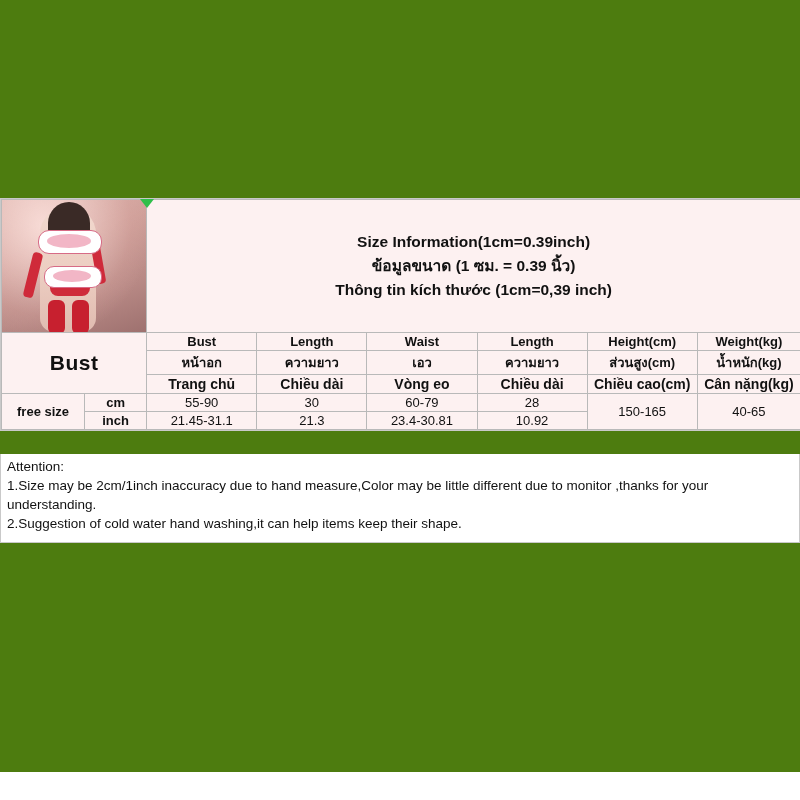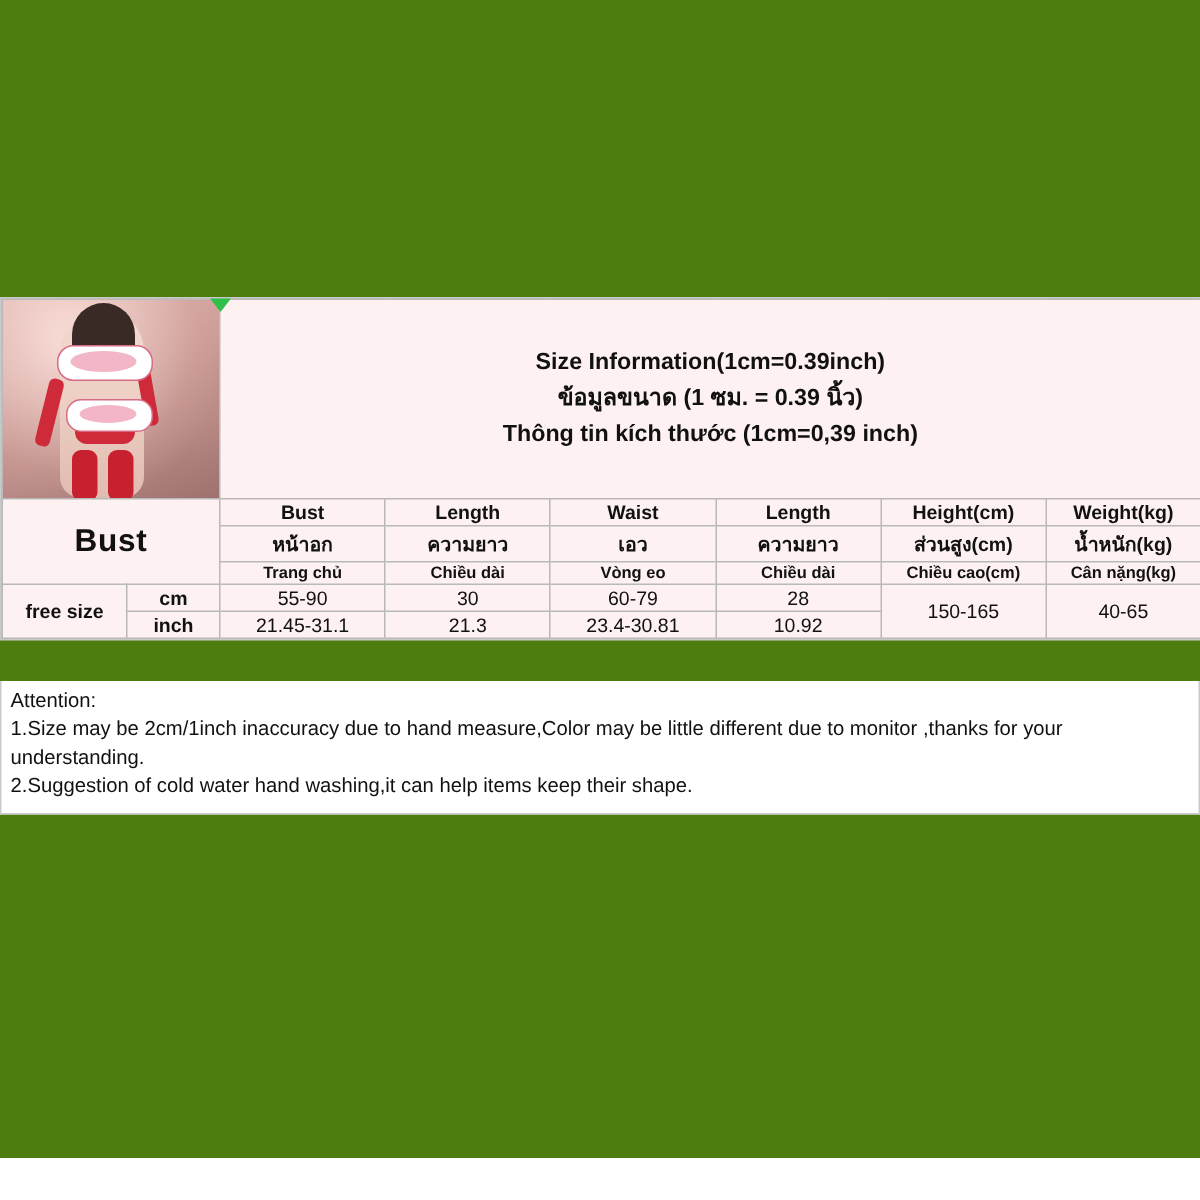--- a/index.html
+++ b/index.html
@@ -183,21 +183,21 @@
   .hdr {
     font-weight: bold;
     font-size: 13px;
   }
   .hdr-th {
     font-weight: bold;
     font-size: 13px;
   }
   .hdr-vi {
     font-weight: bold;
-    font-size: 11px;
+    font-size: 14px;
   }
   .val {
     font-size: 13px;
   }
   .unit-cell {
     font-weight: bold;
     font-size: 13px;
   }
   .freesize-cell {
     font-weight: bold;

